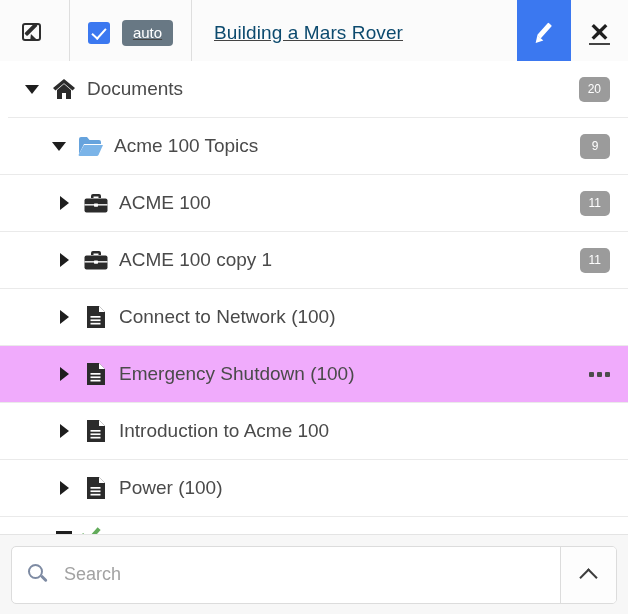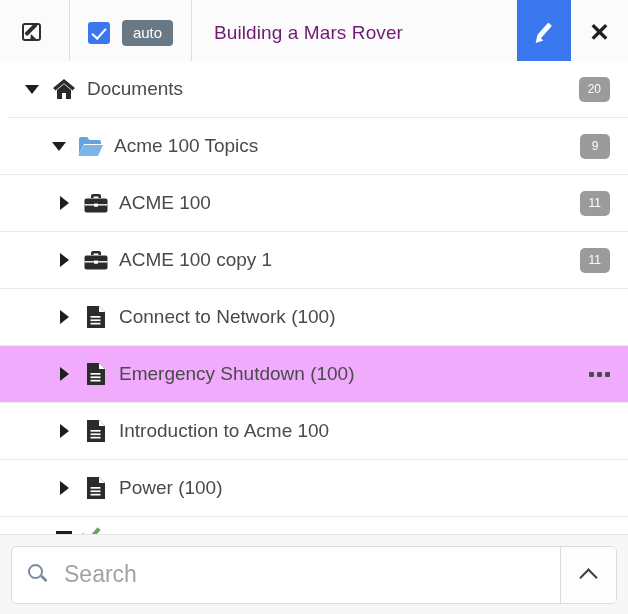--- a/index.html
+++ b/index.html
@@ -17,20 +17,21 @@
   }
 
   
   .header {
     display: flex;
     align-items: stretch;
     height: 66px;
     background: #fbfbfb;
     border-bottom: 1px solid #dedede;
     box-sizing: border-box;
+    text-decoration: underline;
   }
   .hdr-cell {
     display: flex;
     align-items: center;
     justify-content: center;
     box-sizing: border-box;
     background: #fbfbfb;
   }
   .hdr-compose {
     width: 70px;
@@ -39,21 +40,21 @@
   .hdr-auto {
     width: 122px;
     border-right: 1px solid #dedede;
     gap: 12px;
   }
   .hdr-title {
     flex: 1;
     justify-content: flex-start;
     padding-left: 22px;
     font-size: 19px;
-    color: #701a75;
+    color: #0c4a6e;
     letter-spacing: 0.1px;
     white-space: nowrap;
     overflow: hidden;
   }
   .hdr-edit {
     width: 54px;
     background: #3b78f0;
   }
   .hdr-close {
     width: 57px;
@@ -297,21 +298,21 @@
     flex: 1;
     display: flex;
     align-items: center;
     padding-left: 16px;
     gap: 13px;
   }
   .search-input {
     flex: 1;
     border: none;
     outline: none;
-    font-size: 23px;
+    font-size: 18px;
     font-family: "Liberation Sans", sans-serif;
     color: #4a4a4a;
     background: transparent;
   }
   .search-input::placeholder { color: #a2a2a2; }
   .mag {
     width: 21px; height: 21px;
     position: relative;
     flex: none;
   }

